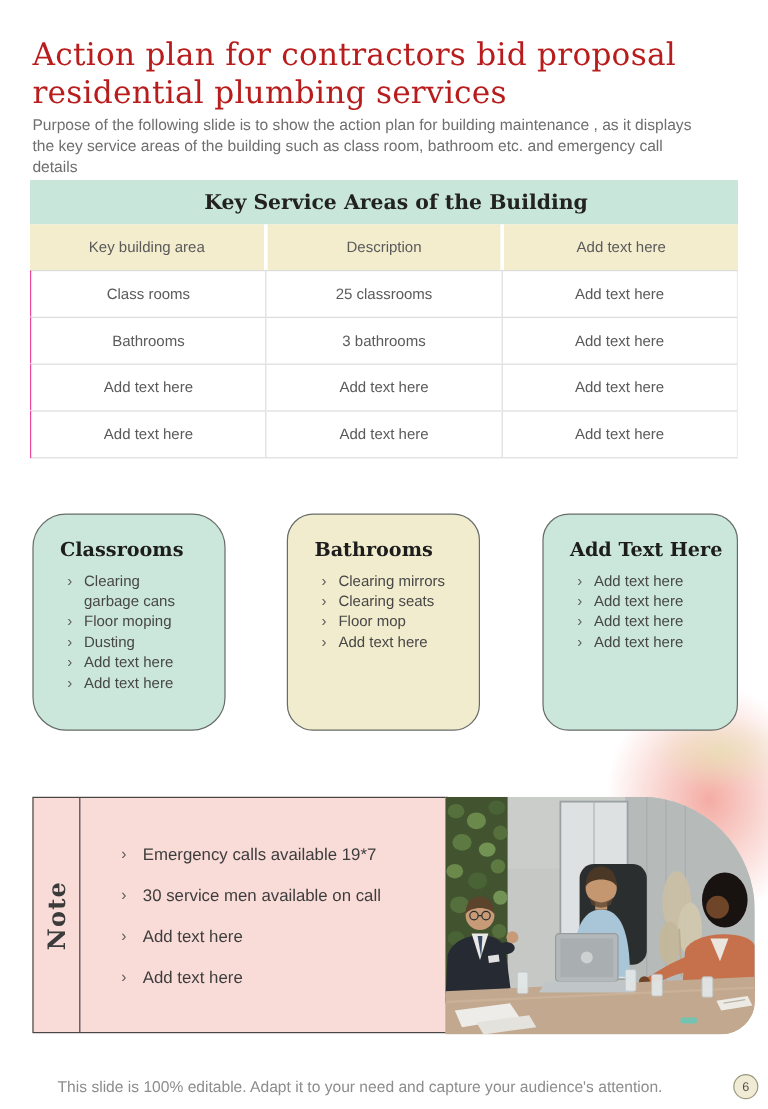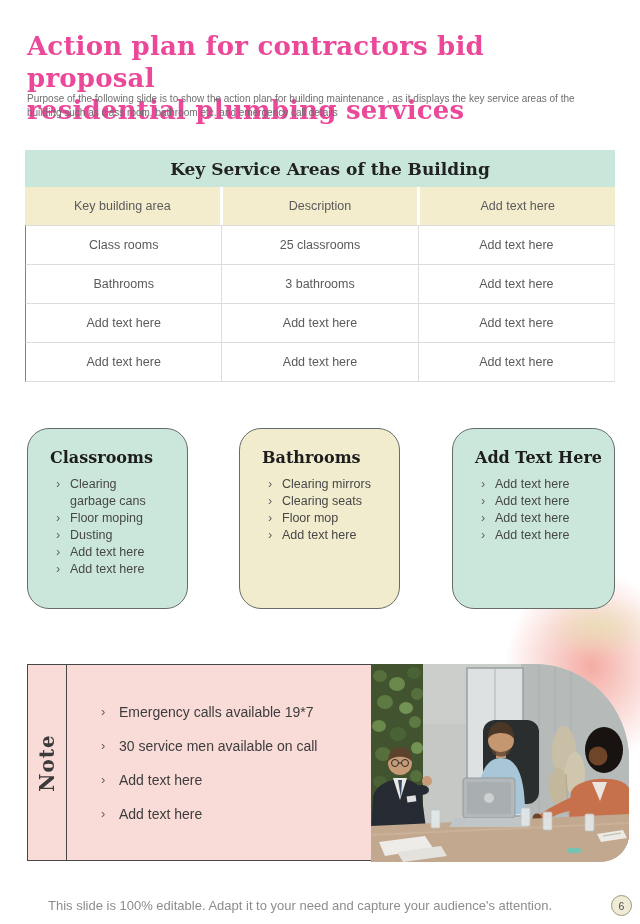--- a/index.html
+++ b/index.html
@@ -3,26 +3,26 @@
 <meta charset="utf-8">
 <style>
   html,body{margin:0;padding:0;background:#ffffff;}
   .slide{
     position:relative;width:640px;height:924px;background:#ffffff;
     font-family:"Liberation Sans",sans-serif;overflow:hidden;
   }
   
   .page-title{
     position:absolute;left:27px;top:14px;width:585px;
-    font-family:"DejaVu Serif",serif;font-weight:700;font-size:26px;
-    line-height:1.22;color:#ec4899;letter-spacing:.2px;
+    font-family:"DejaVu Serif",serif;font-weight:400;font-size:26px;
+    line-height:1.22;color:#b91c1c;letter-spacing:.2px;
   }
   .page-subtitle{
     position:absolute;left:27px;top:82px;width:566px;
-    font-size:10px;line-height:1.35;color:#6f6f6f;
+    font-size:13px;line-height:1.35;color:#6f6f6f;
   }
   
   .svc-table{position:absolute;left:25px;top:150px;width:590px;}
   .tbl-title{
     height:37px;background:#c9e6da;display:flex;align-items:center;justify-content:center;
     font-family:"DejaVu Serif",serif;font-weight:700;font-size:17px;color:#222222;padding-left:20px;
   }
   .tbl-head{display:flex;background:#f3edce;height:38px;}
   .tbl-head .cell{border-left:3px solid #ffffff;color:#5a5a5a;}
   .tbl-head .cell:first-child{border-left:none;}
@@ -30,21 +30,21 @@
     border-left:1px solid #ec4899;border-right:1px solid #ececec;}
   .tbl-row:last-child{border-bottom:1px solid #dcdcdc;}
   .tbl-row .cell{border-left:1px solid #dcdcdc;color:#5a5a5a;}
   .tbl-row .cell:first-child{border-left:none;}
   .cell{flex:1;display:flex;align-items:center;justify-content:center;font-size:12.5px;}
   
   .card{
     position:absolute;top:428px;height:181px;box-sizing:border-box;
     border:1px solid #666c68;border-radius:22px;z-index:1;
   }
-  .card-1{left:27px;width:161px;background:#cbe7db;}
+  .card-1{left:27px;width:161px;background:#cbe7db;border-radius:28px;}
   .card-2{left:239px;width:161px;background:#f2ecce;}
   .card-3{left:452px;width:163px;background:#cbe7db;}
   .card h3{
     margin:19px 0 9px 22px;font-family:"DejaVu Serif",serif;font-weight:700;
     font-size:16px;color:#1d1d1d;
   }
   .card ul{list-style:none;margin:0;padding:0 8px 0 28px;}
   .card li{display:flex;font-size:12.5px;color:#474747;line-height:1.36;}
   .card li .mk{width:14px;flex:none;color:#5d5d5d;}
   .card li .tx{max-width:92px;}

